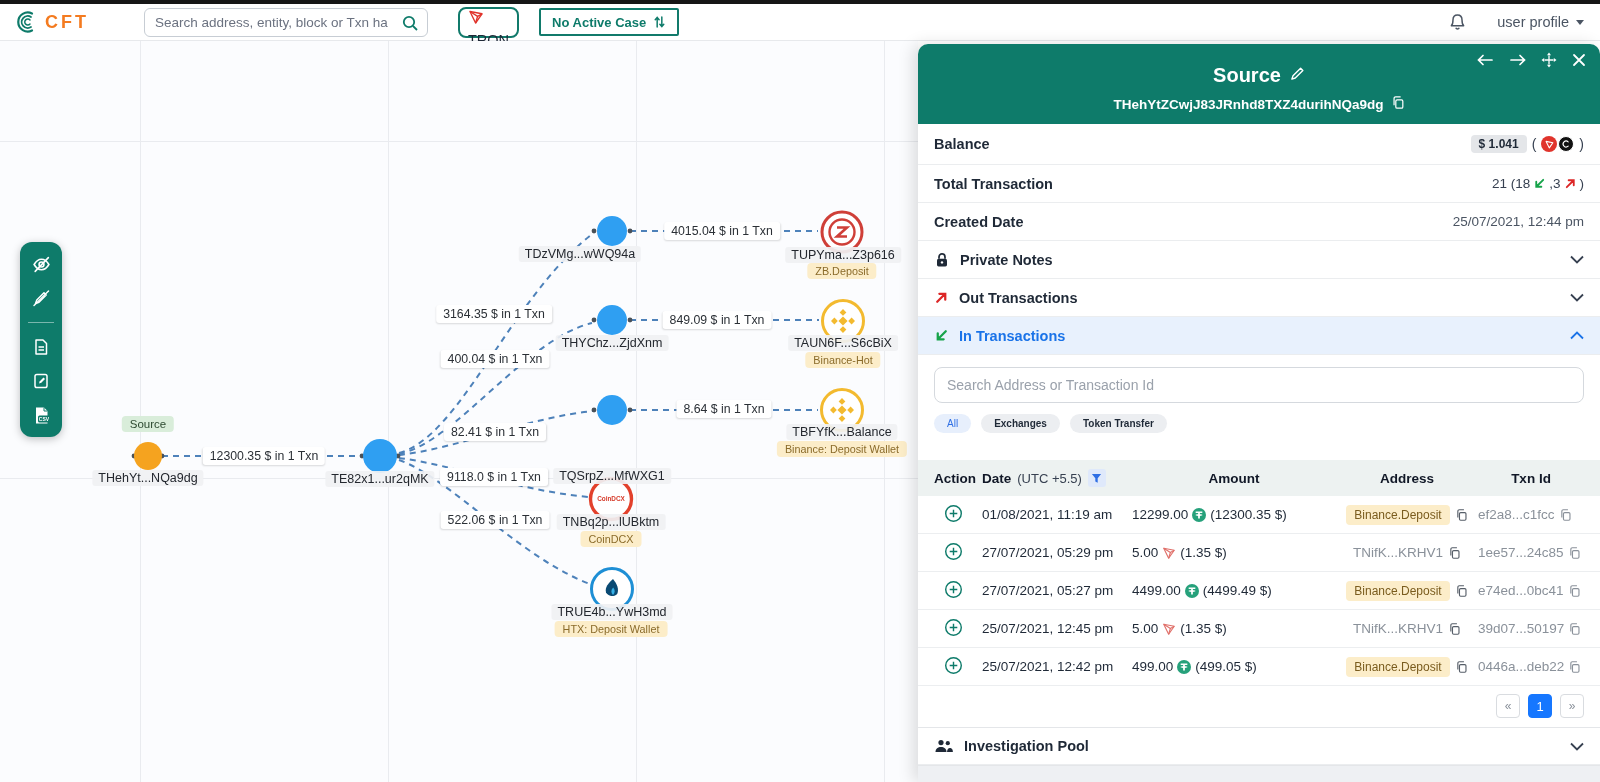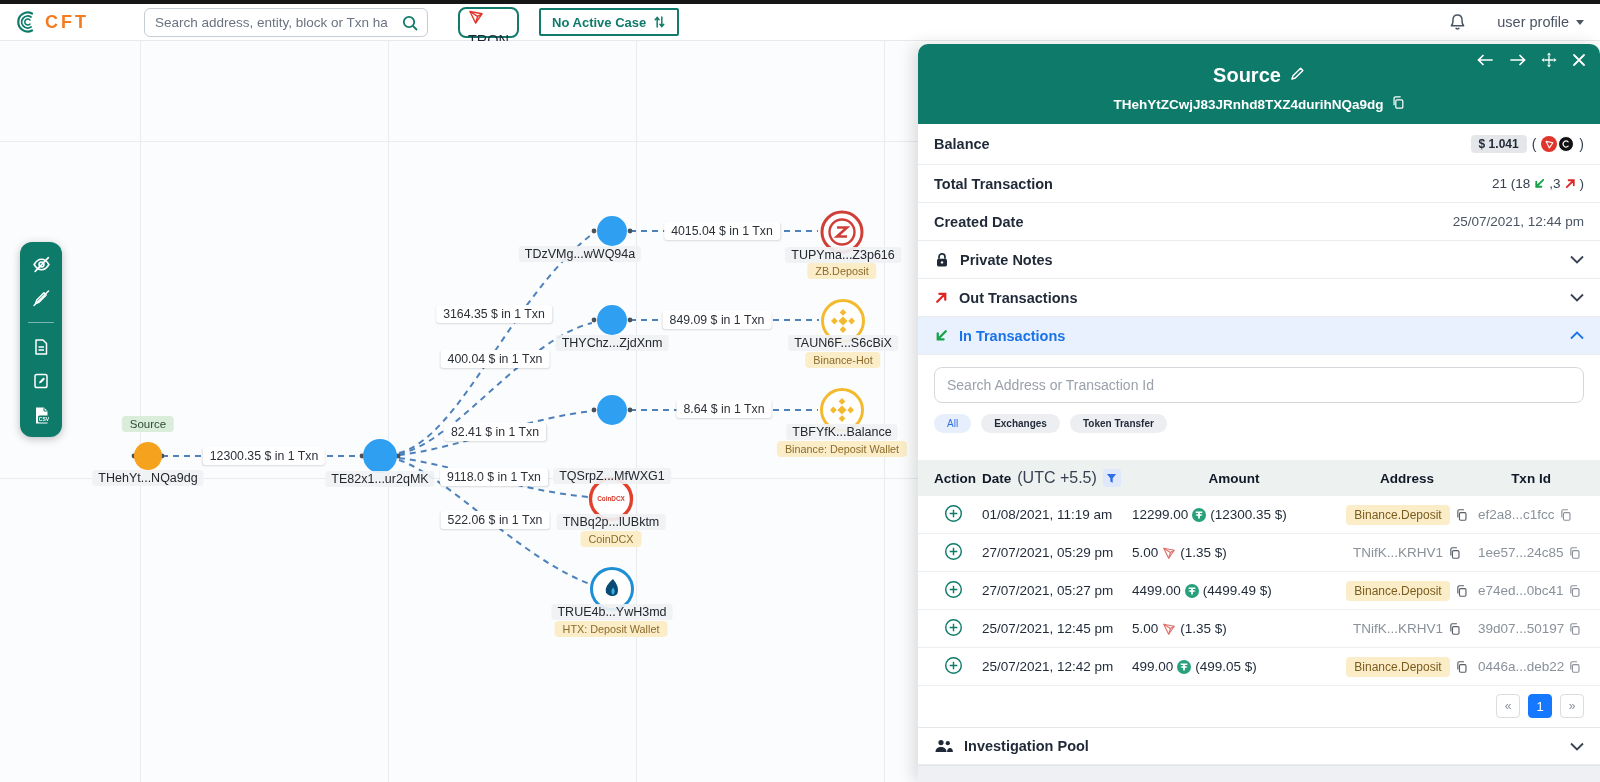--- a/index.html
+++ b/index.html
@@ -81,21 +81,21 @@
   .p-search input { border:0; outline:none; width:100%; font-size:14px; color:#333; font-family:inherit; }
   .p-search input::placeholder { color:#9aa1ab; }
   .chips { display:flex; gap:10px; margin:11px 16px 0; align-items:center; }
   .chip { height:19px; border-radius:15px; padding:0 13px; display:flex; align-items:center;
     font-size:10px; cursor:pointer; background:#eceef1; color:#1f2937; font-weight:bold; }
   .chip-active { background:#e7effc; color:#2f6fe4; font-weight:normal; }
 
   .tgrid { display:grid; grid-template-columns:48px 150px 204px 142px 106px; align-items:center; padding:0 16px; }
   .thead { background:#edf2f1; height:36px; margin-top:27px; font-size:13.5px; font-weight:bold; color:#111827; }
   .th-date { display:flex; align-items:center; gap:6px; }
-  .th-tz { font-weight:normal; font-size:16px; color:#374151; }
+  .th-tz { font-weight:normal; font-size:13px; color:#374151; }
   .f-box { width:18px; height:18px; background:#dfe9fb; border-radius:3px; display:inline-flex;
     align-items:center; justify-content:center; cursor:pointer; }
   .t-center { text-align:center; }
   .trow { height:38px; border-bottom:1px solid #eceef0; font-size:13.5px; color:#1f2937; }
   .c-amt { display:flex; align-items:center; gap:4px; }
   .c-addr { display:flex; align-items:center; justify-content:center; gap:5px; }
   .c-txn { display:flex; align-items:center; gap:4px; color:#8a919a; }
   .addr-badge { background:#fcedc9; color:#7a5c1e; font-size:12px; padding:3px 8px; border-radius:4px; cursor:pointer; }
   .addr-plain { color:#8a919a; }
   .cp-ic { display:inline-flex; cursor:pointer; color:#565e68; }

